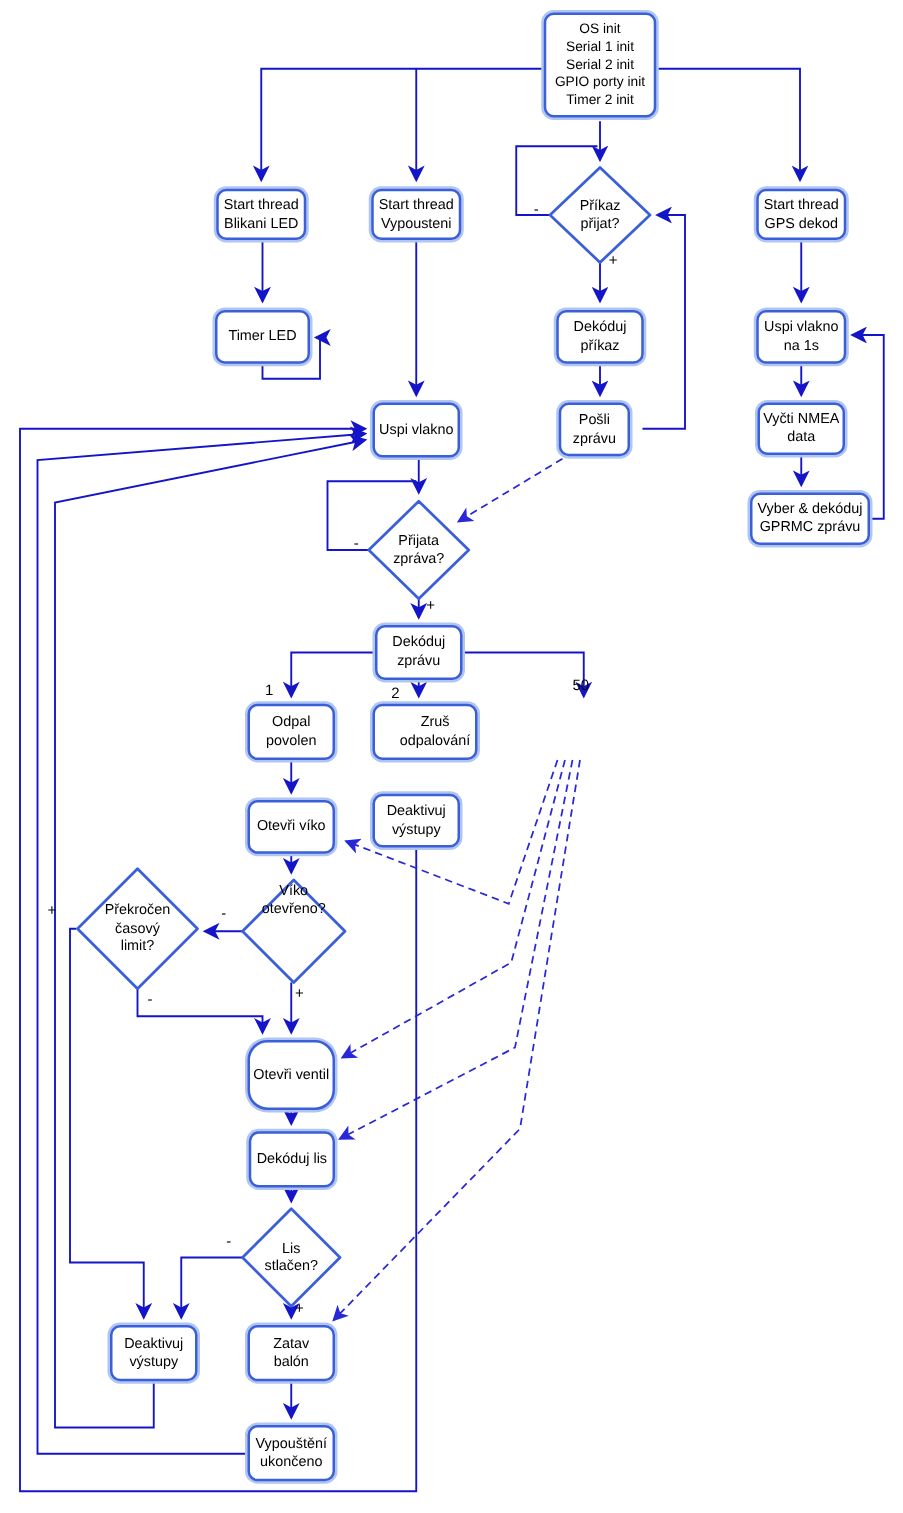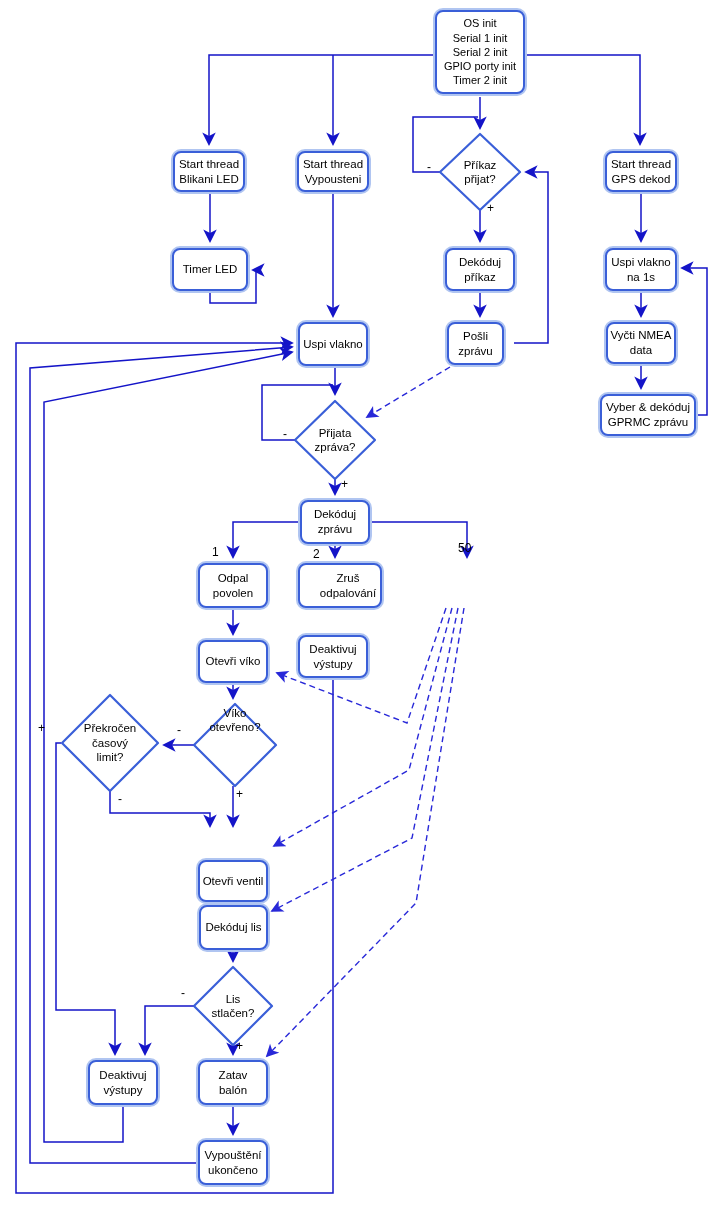--- a/index.html
+++ b/index.html
@@ -119,21 +119,21 @@
 GPRMC zprávu</span></div>
   <div class="node" style="left:300px;top:500px;width:70px;height:44px;"><span>Dekóduj
 zprávu</span></div>
   <div class="node" style="left:198px;top:563px;width:70px;height:45px;"><span>Odpal
 povolen</span></div>
   <div class="node" style="left:298px;top:563px;width:84px;height:45px;padding-left:18px;"><span>Zruš
 odpalování</span></div>
   <div class="node" style="left:198px;top:640px;width:70px;height:43px;"><span>Otevři víko</span></div>
   <div class="node" style="left:298px;top:635px;width:70px;height:43px;"><span>Deaktivuj
 výstupy</span></div>
-  <div class="node" style="left:198px;top:860px;width:70px;height:42px;"><span>Otevři ventil</span></div>
+  <div class="node" style="left:198px;top:832px;width:70px;height:56px;border-radius:16px;"><span>Otevři ventil</span></div>
   <div class="node" style="left:199px;top:905px;width:69px;height:45px;"><span>Dekóduj lis</span></div>
   <div class="node" style="left:88px;top:1060px;width:70px;height:45px;"><span>Deaktivuj
 výstupy</span></div>
   <div class="node" style="left:198px;top:1060px;width:70px;height:45px;"><span>Zatav
 balón</span></div>
   <div class="node" style="left:198px;top:1140px;width:70px;height:45px;"><span>Vypouštění
 ukončeno</span></div>
 
   <div class="dlabel" style="left:445px;top:152px;width:70px;height:40px;"><span>Příkaz
 přijat?</span></div>

